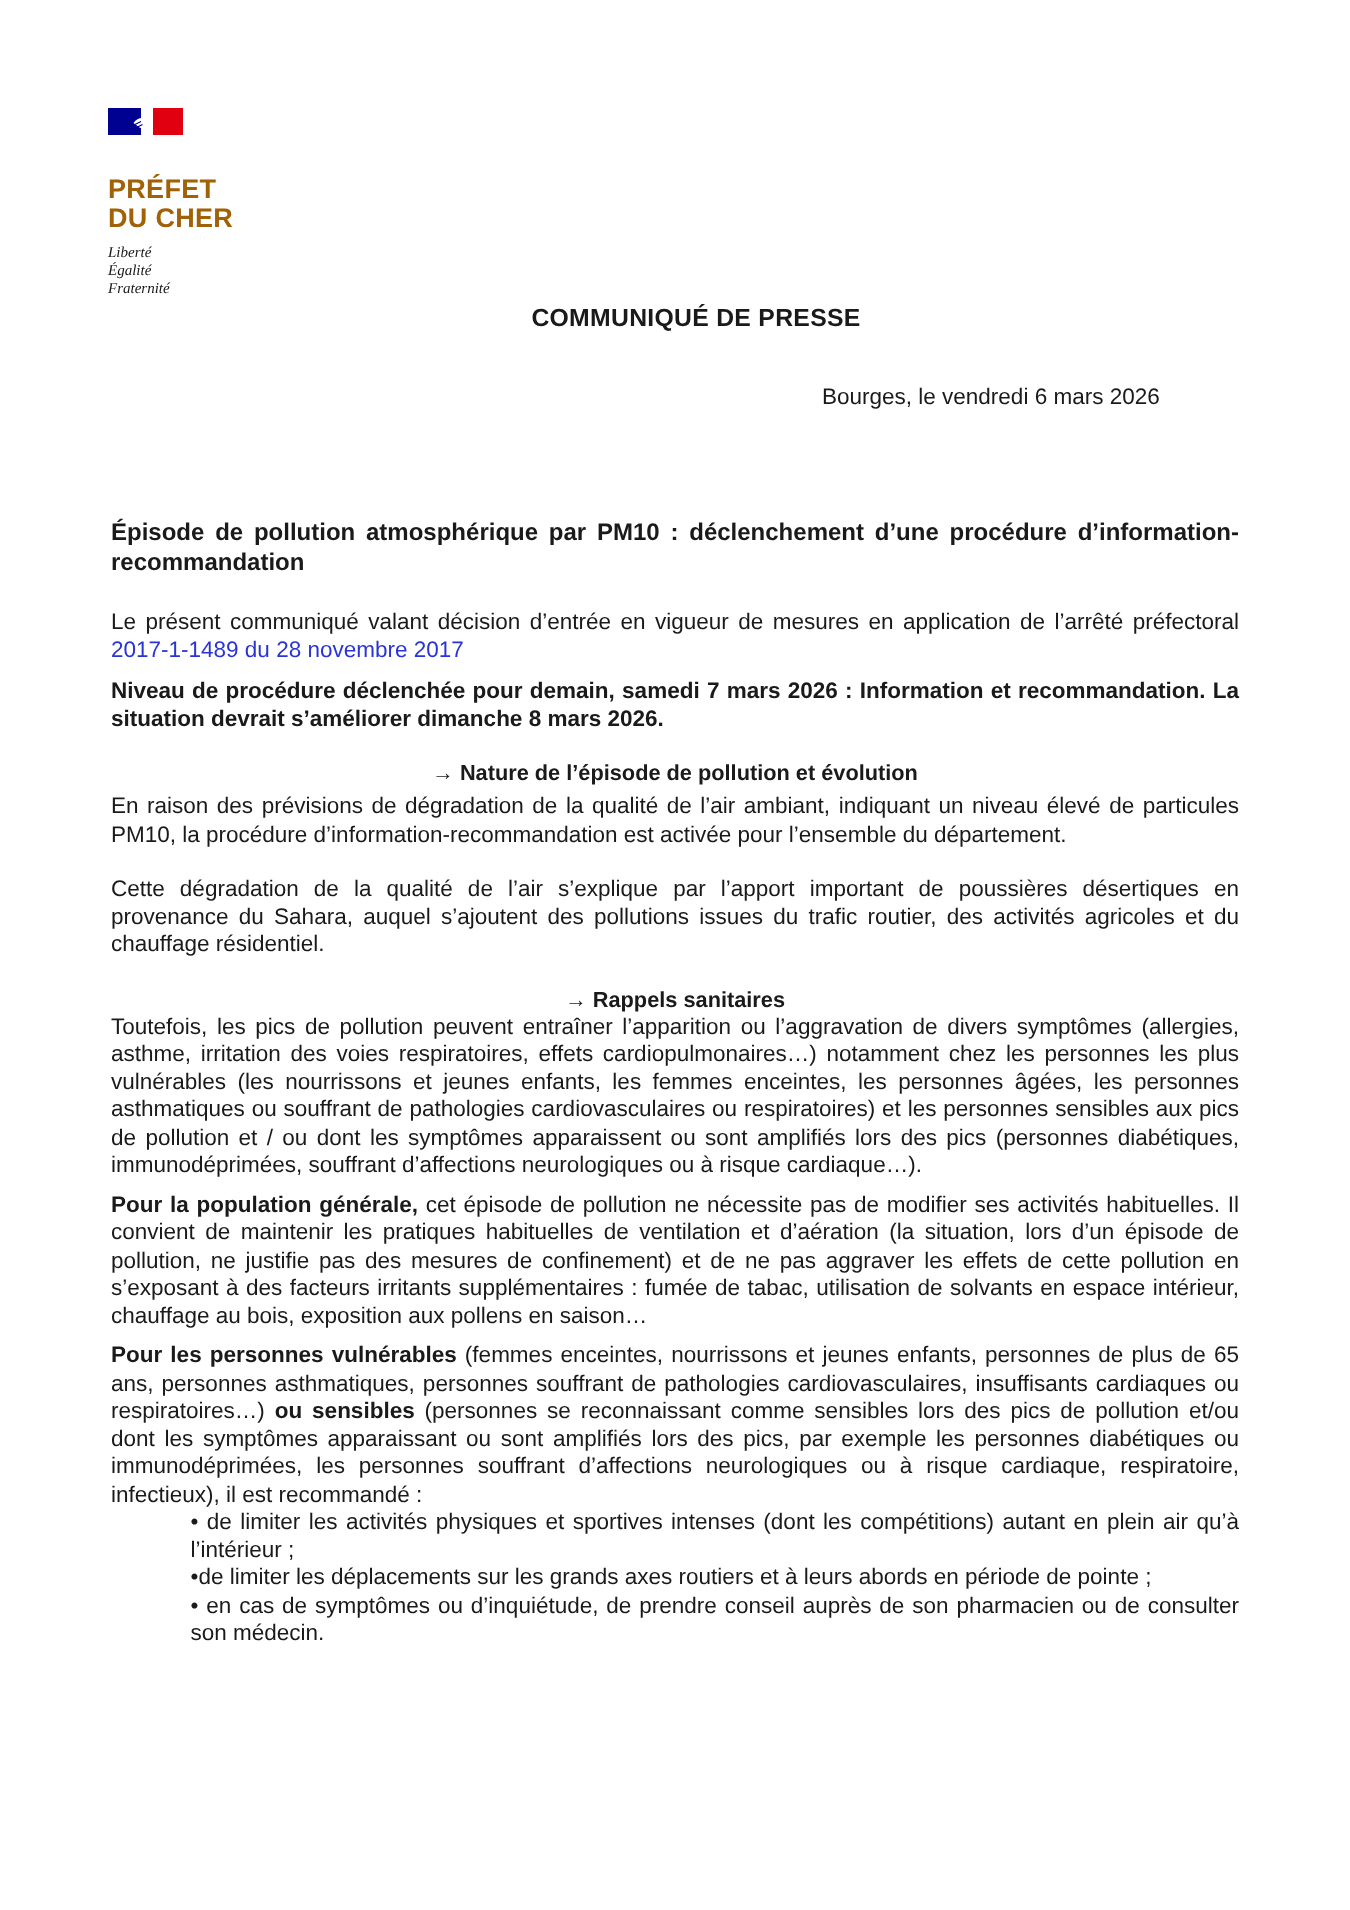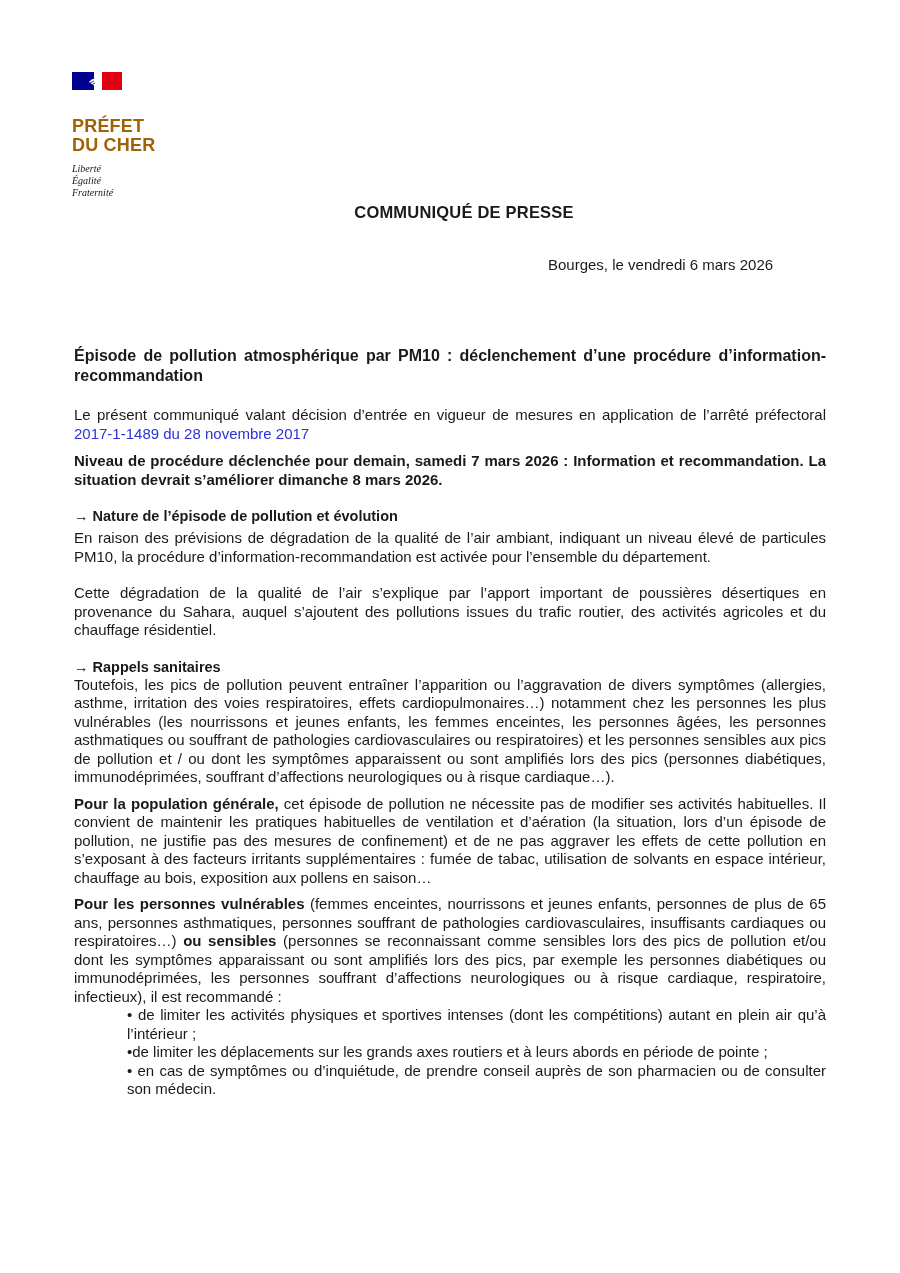--- a/index.html
+++ b/index.html
@@ -97,20 +97,21 @@
       text-align: justify;
     }
     .link {
       color: #2a33d6;
     }
     .bold { font-weight: 700; }
     .section-head {
       font-weight: 700;
       font-size: 14.5px;
       line-height: 18px;
+      text-align: center;
     }
     .bullets {
       margin: 0;
       padding-left: 53px;
       list-style: none;
     }
     .bullets li {
       text-align: justify;
       margin: 0;
     }

